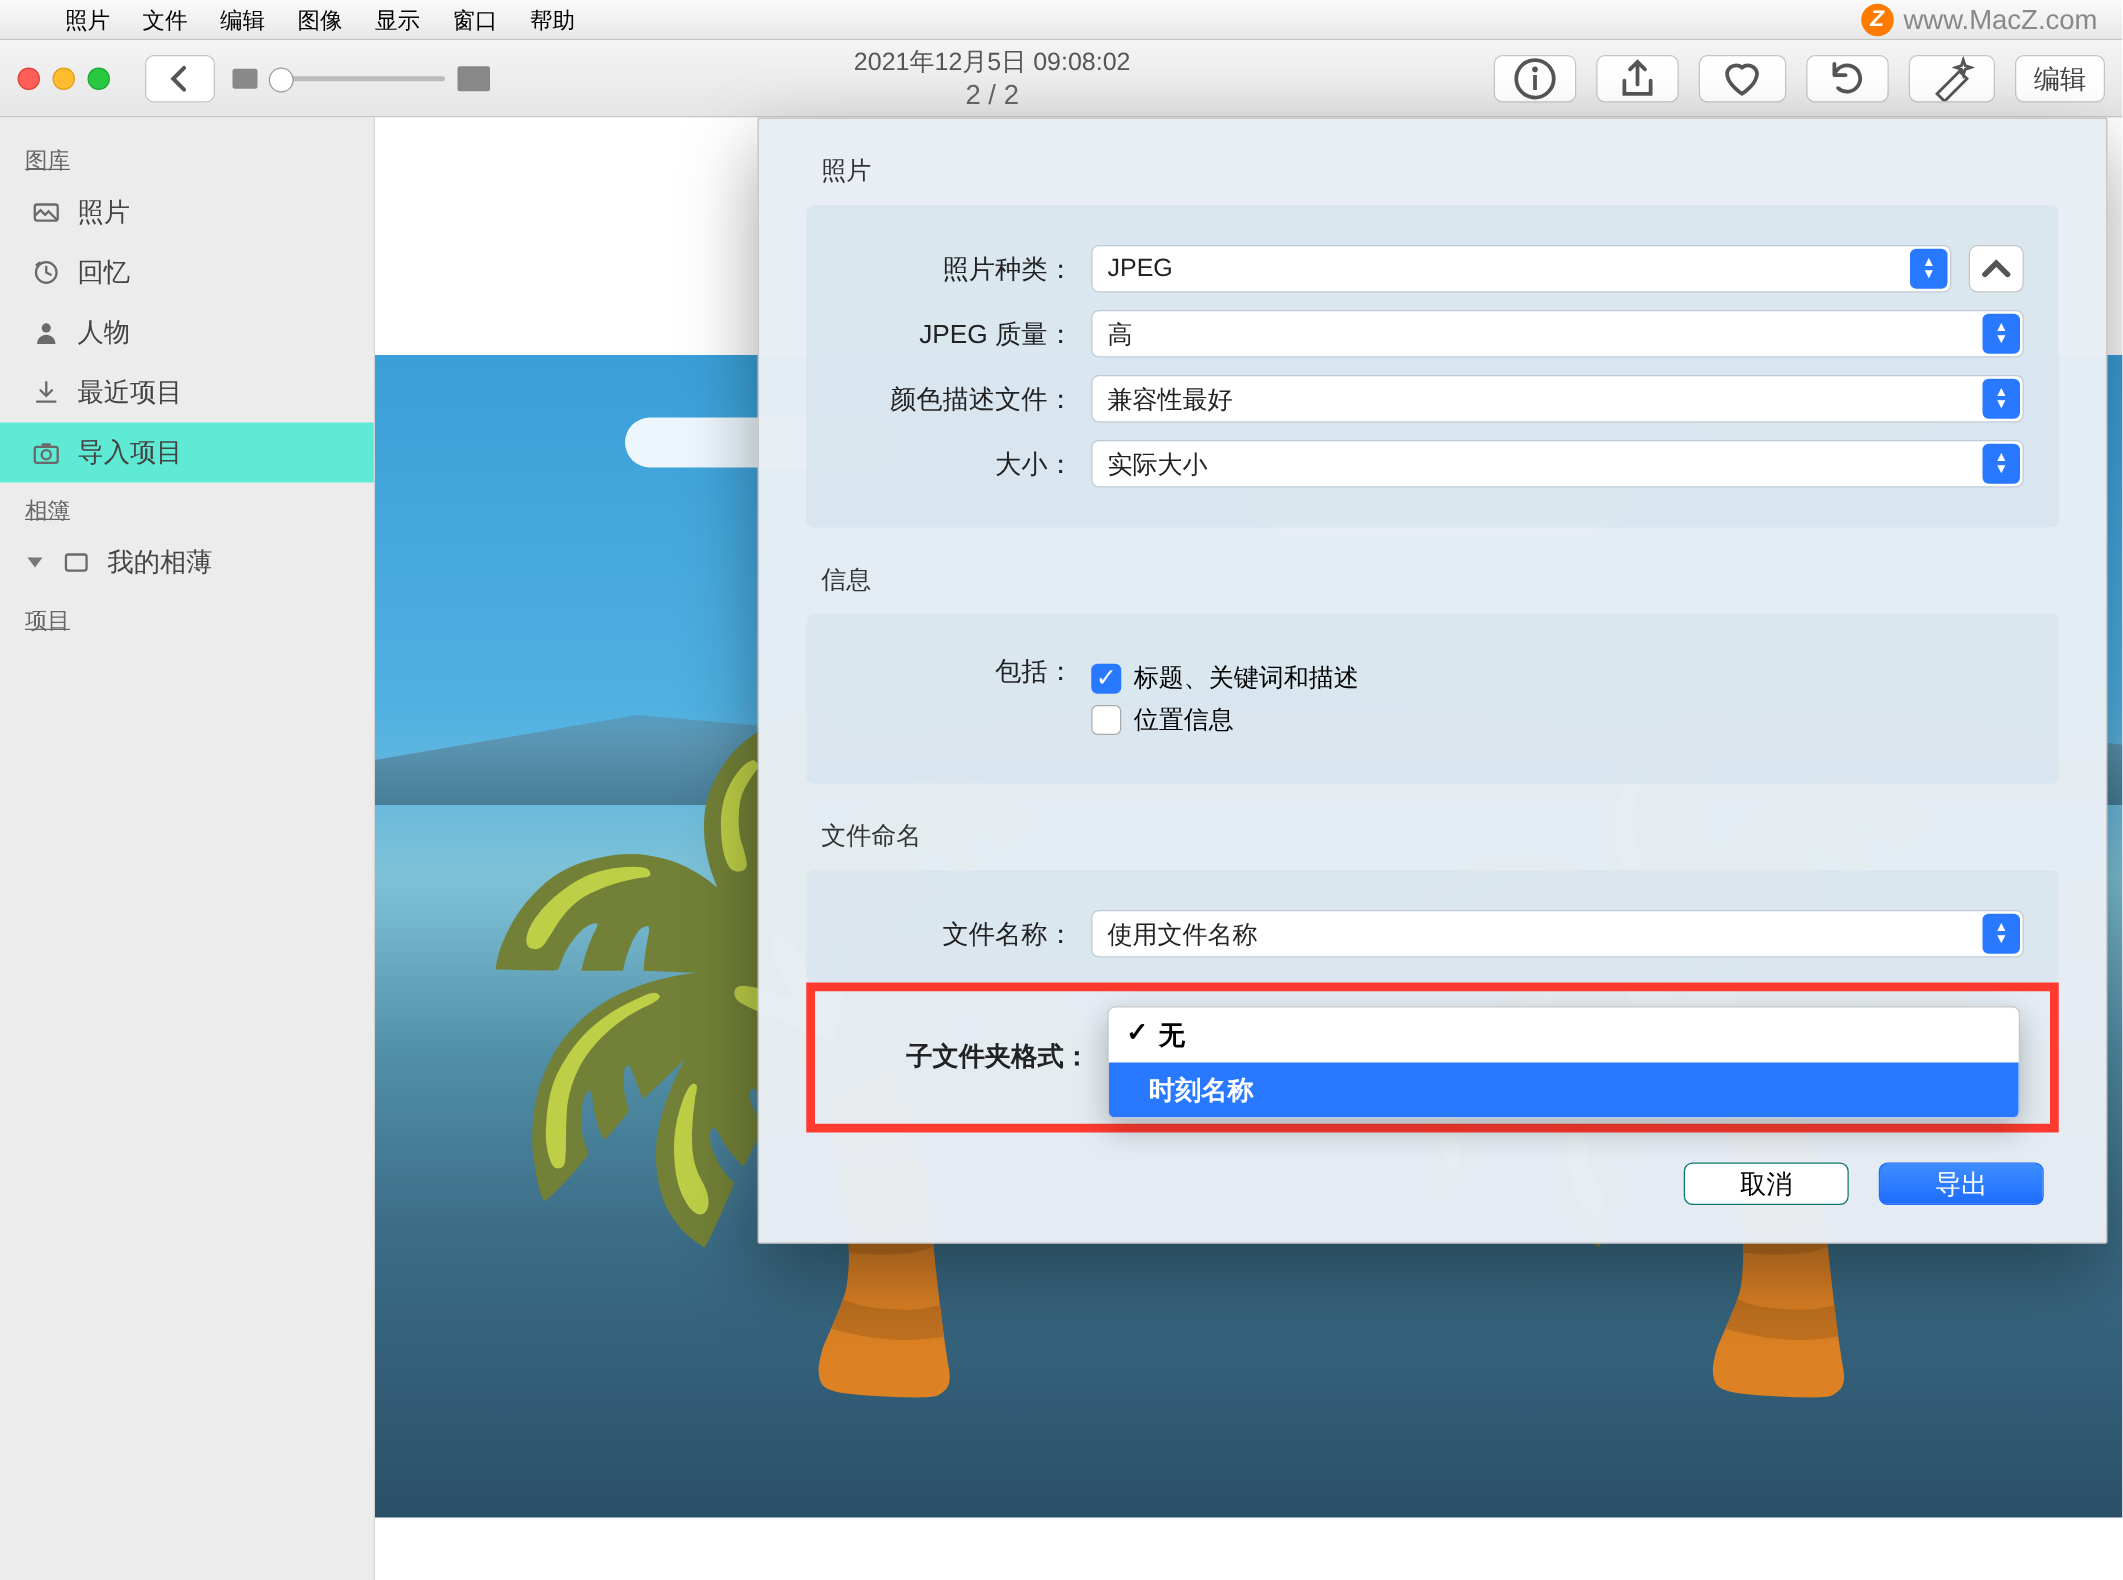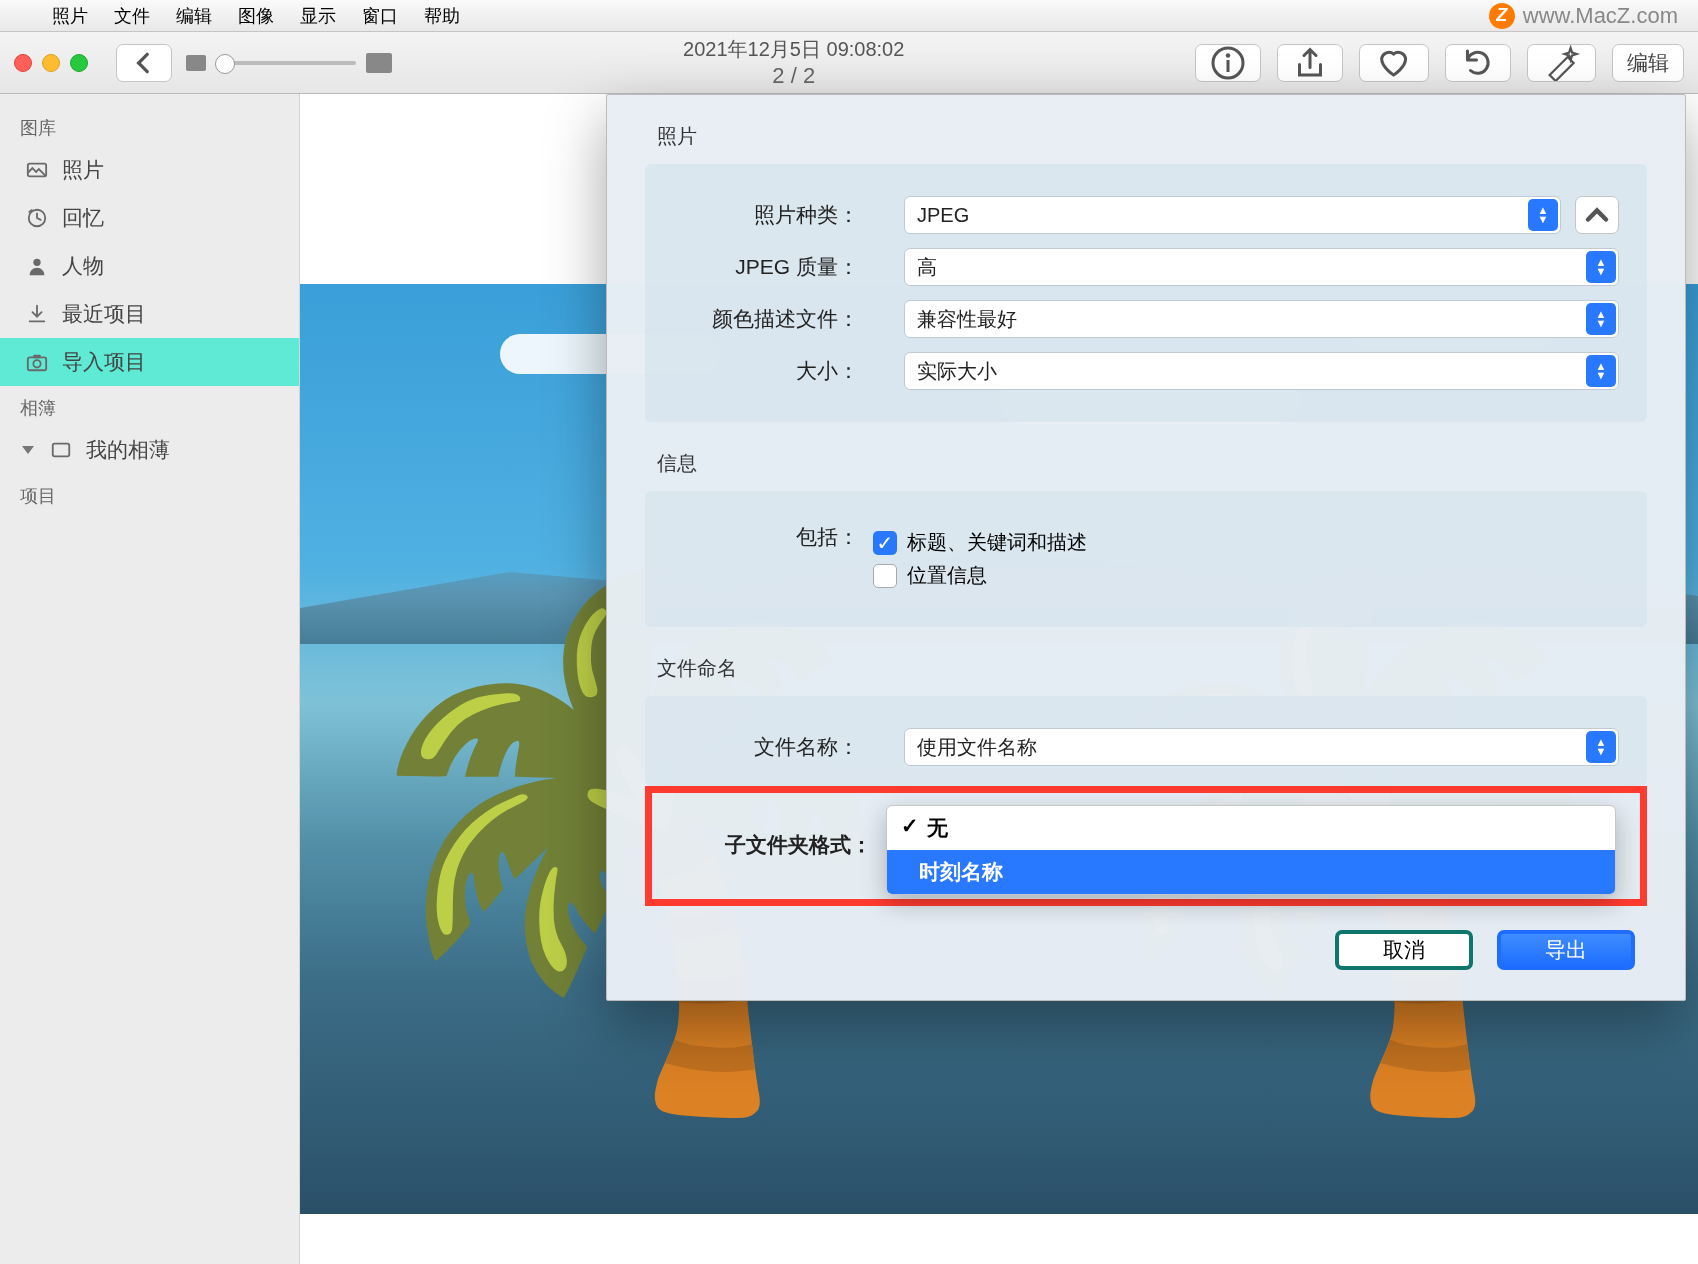--- a/index.html
+++ b/index.html
@@ -26,21 +26,21 @@
 .slider-box .track { width: 140px; height: 4px; background: #bbb; border-radius: 2px; position: relative; }
 .slider-box .track::before { content: ""; position: absolute; left: -1px; top: -7px; width: 18px; height: 18px; background: #fff; border: 1px solid #999; border-radius: 50%; }
 .tb-title { flex: 1; text-align: center; color: #555; font-size: 20px; }
 .tb-title .sub { font-size: 22px; color: #666; }
 .tb-right { display: flex; gap: 16px; }
 .tb-edit { font-size: 21px; color: #444; }
 
 
 .split { display: flex; height: calc(100% - 94px); }
 .sidebar { width: 300px; background: #ececec; border-right: 1px solid #d5d5d5; padding: 12px 0; font-size: 21px; color: #444; }
-.sb-head { font-size: 18px; color: #666; padding: 10px 20px 6px; }
+.sb-head { font-size: 18px; color: #666; padding: 10px 20px 6px; text-decoration: underline; }
 .sb-item { display: flex; align-items: center; gap: 12px; padding: 10px 24px; }
 .sb-item.active { background: #5eead4; }
 .sb-ic { width: 26px; height: 22px; display: inline-flex; align-items: center; justify-content: center; color: #6a6a6a; }
 .disclosure { display: inline-block; width: 0; height: 0; border-left: 8px solid #777; border-top: 6px solid transparent; border-bottom: 6px solid transparent; margin-right: 4px; }
 .disclosure.down { transform: rotate(90deg); }
 
 
 .content { flex: 1; position: relative; background: #fff; }
 .photo-bg { position: absolute; left: 0; top: 190px; right: 0; height: 930px; background: linear-gradient(180deg,#3a9fd8 0%,#4fb0e2 30%,#7fc2d7 45%,#5290a8 60%,#3c6d87 75%,#2a5068 100%); }
 .mountains { position: absolute; top: 240px; left: 0; right: 0; height: 120px; background: linear-gradient(180deg, transparent 0%, #5a8ba5 60%, #3e6d85 100%); clip-path: polygon(0 70%, 15% 40%, 30% 55%, 50% 20%, 70% 50%, 85% 35%, 100% 60%, 100% 100%, 0 100%); opacity: 0.8; }
@@ -48,39 +48,39 @@
 .palm1 { bottom: 80px; right: 40px; }
 .palm2 { bottom: 80px; left: 20px; }
 .cloud { position: absolute; background: #fff; border-radius: 50px; opacity: 0.9; }
 
 
 .dialog { position: absolute; left: 306px; top: 0; width: 1080px; background: rgba(232,238,244,0.98); border: 1px solid #bbb; border-radius: 2px; box-shadow: 0 25px 60px rgba(0,0,0,0.35); padding-bottom: 30px; }
 .dlg-section-title { font-size: 20px; color: #333; padding: 28px 0 14px 50px; }
 .dlg-body { background: rgba(215,228,238,0.75); margin: 0 38px; border-radius: 6px; padding: 18px 28px 18px 28px; }
 .row { display: flex; align-items: center; margin: 14px 0; }
 .row-label { width: 200px; text-align: right; font-size: 21px; color: #222; padding-right: 14px; }
-.select { flex: 1; height: 38px; background: #fff; border: 1px solid #bfcad4; border-radius: 6px; display: flex; align-items: center; padding: 0 12px; font-size: 20px; color: #222; position: relative; margin-left: 31px; }
+.select { flex: 1; height: 38px; background: #fff; border: 1px solid #bfcad4; border-radius: 6px; display: flex; align-items: center; padding: 0 12px; font-size: 20px; color: #222; position: relative; }
 .select .arrows { position: absolute; right: 2px; top: 2px; bottom: 2px; width: 30px; background: #2879ff; border-radius: 5px; display: flex; flex-direction: column; align-items: center; justify-content: center; color: #fff; font-size: 11px; line-height: 9px; }
 .collapse-btn { width: 44px; height: 38px; margin-left: 14px; background: #fff; border: 1px solid #c5c5c5; border-radius: 7px; display: flex; align-items: center; justify-content: center; font-size: 18px; }
 .cb { width: 24px; height: 24px; border-radius: 5px; margin-right: 10px; display: inline-flex; align-items: center; justify-content: center; }
 .cb.checked { background: #2879ff; color: #fff; }
 .cb.unchecked { background: #fff; border: 1px solid #aaa; }
 .cb-row { display: flex; align-items: center; font-size: 20px; margin: 6px 0; }
 
 
 .hl-box { border: 7px solid #ff3b30; margin: 0 38px; padding: 12px 22px 14px; position: relative; }
 .dropdown-open { position: relative; }
 .dd-list { position: absolute; left: 212px; right: 2px; top: 0; background: #fff; border: 1px solid #c7c7c7; border-radius: 6px; box-shadow: 0 8px 24px rgba(0,0,0,0.25); overflow: hidden; }
 .dd-item { padding: 8px 16px 8px 40px; font-size: 21px; position: relative; }
 .dd-item.sel::before { content: "✓"; position: absolute; left: 14px; }
 .dd-item.hover { background: #2879ff; color: #fff; padding-left: 32px; }
 
 
 .dlg-footer { display: flex; justify-content: flex-end; gap: 24px; padding: 24px 50px 0; }
-.btn { height: 28px; padding: 16px 44px; border-radius: 7px; font-size: 21px; display: flex; align-items: center; justify-content: center; border: 4px solid #0f766e; background: #fff; }
+.btn { height: 28px; padding: 16px 44px; border-radius: 7px; font-size: 21px; display: flex; align-items: center; justify-content: center; border: 1px solid #0f766e; background: #fff; }
 .btn.primary { background: linear-gradient(#3f8dff,#1e6dff); color: #fff; border-color: #1e6dff; }
 
 svg { width: 100%; height: 100%; }
 </style>
 </head>
 <body>
 
 <div class="menubar">
   <span class="apple"></span>
   <span>照片</span>

